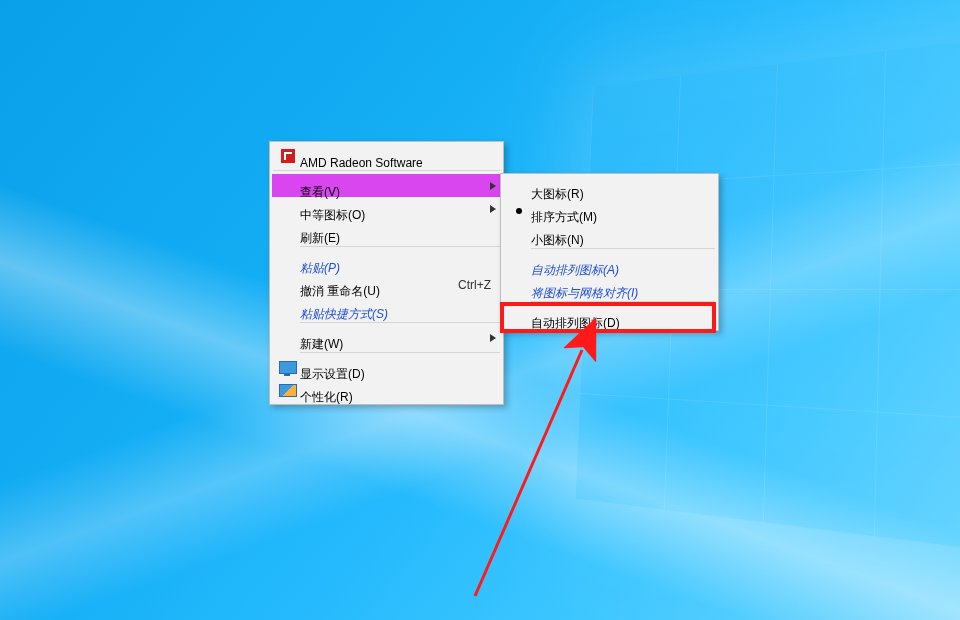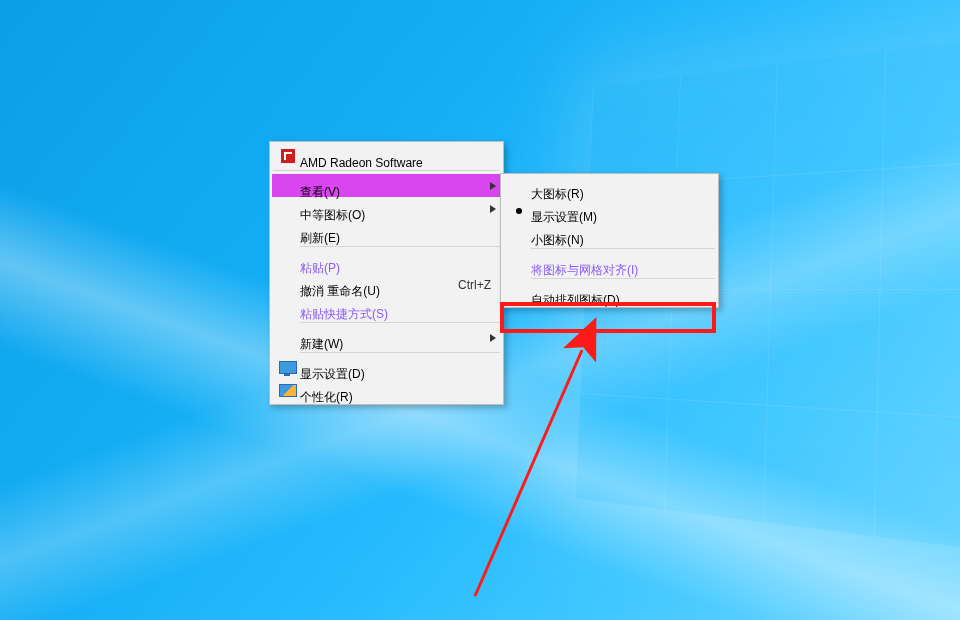--- a/index.html
+++ b/index.html
@@ -70,21 +70,21 @@
     margin-right: 2px;
     flex: 0 0 20px;
   }
   .menu-item .label { flex: 1 1 auto; margin-top: 14px; }
   .menu-item .accel { color: #333; margin-left: 12px; margin-right: 6px; }
   .menu-item .arrow {
     width: 12px;
     text-align: right;
     color: #333;
   }
-  .menu-item.disabled { color: #8b5cf6; }
+  .menu-item.disabled { color: #1d4ed8; font-style: italic; }
   .menu-item.hover,
   .sub-hover { background: #d946ef; }
   .menu-sep {
     height: 0px;
     border-top: 1px solid #d5d5d5;
     margin: 3px 1px 3px 28px;
   }
   .menu-sep-full {
     height: 0px;
     border-top: 1px solid #d5d5d5;
@@ -247,30 +247,34 @@
 
   <div class="menu-item">
     <span class="icon-slot"></span>
     <span class="label">大图标(R)</span>
   </div>
 
   <div class="menu-item">
     <span class="icon-slot">
         <span class="bullet"></span>
       </span>
-    <span class="label">显示设置(M)</span>
+    <span class="label">排序方式(M)</span>
   </div>
 
   <div class="menu-item">
     <span class="icon-slot"></span>
     <span class="label">小图标(N)</span>
   </div>
 
   <div class="menu-sep"></div>
 
+  <div class="menu-item disabled">
+    <span class="icon-slot"></span>
+    <span class="label">自动排列图标(A)</span>
+  </div>
 
   <div class="menu-item disabled">
     <span class="icon-slot"></span>
     <span class="label">将图标与网格对齐(I)</span>
   </div>
 
   <div class="menu-sep"></div>
 
   <div class="menu-item">
     <span class="icon-slot"></span>

